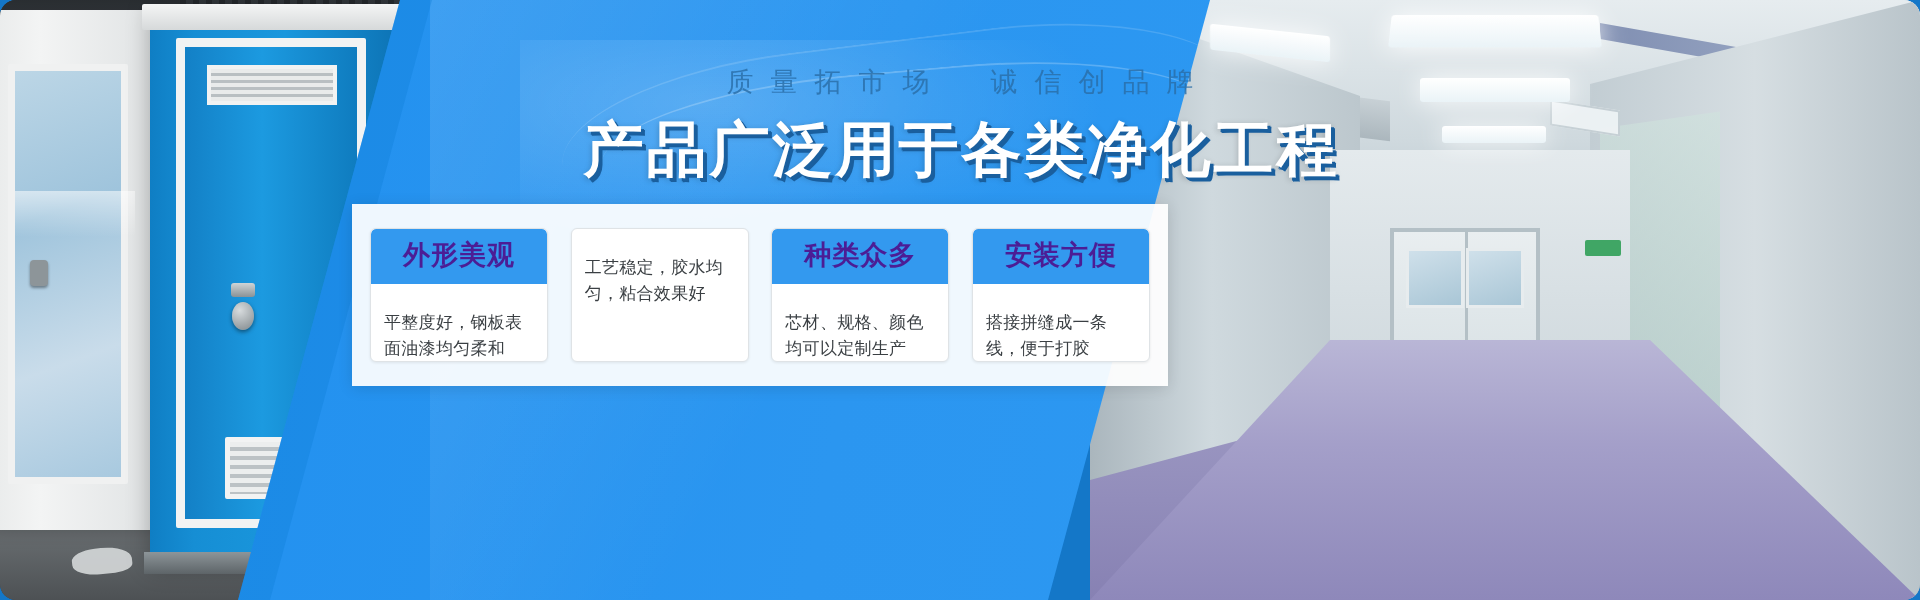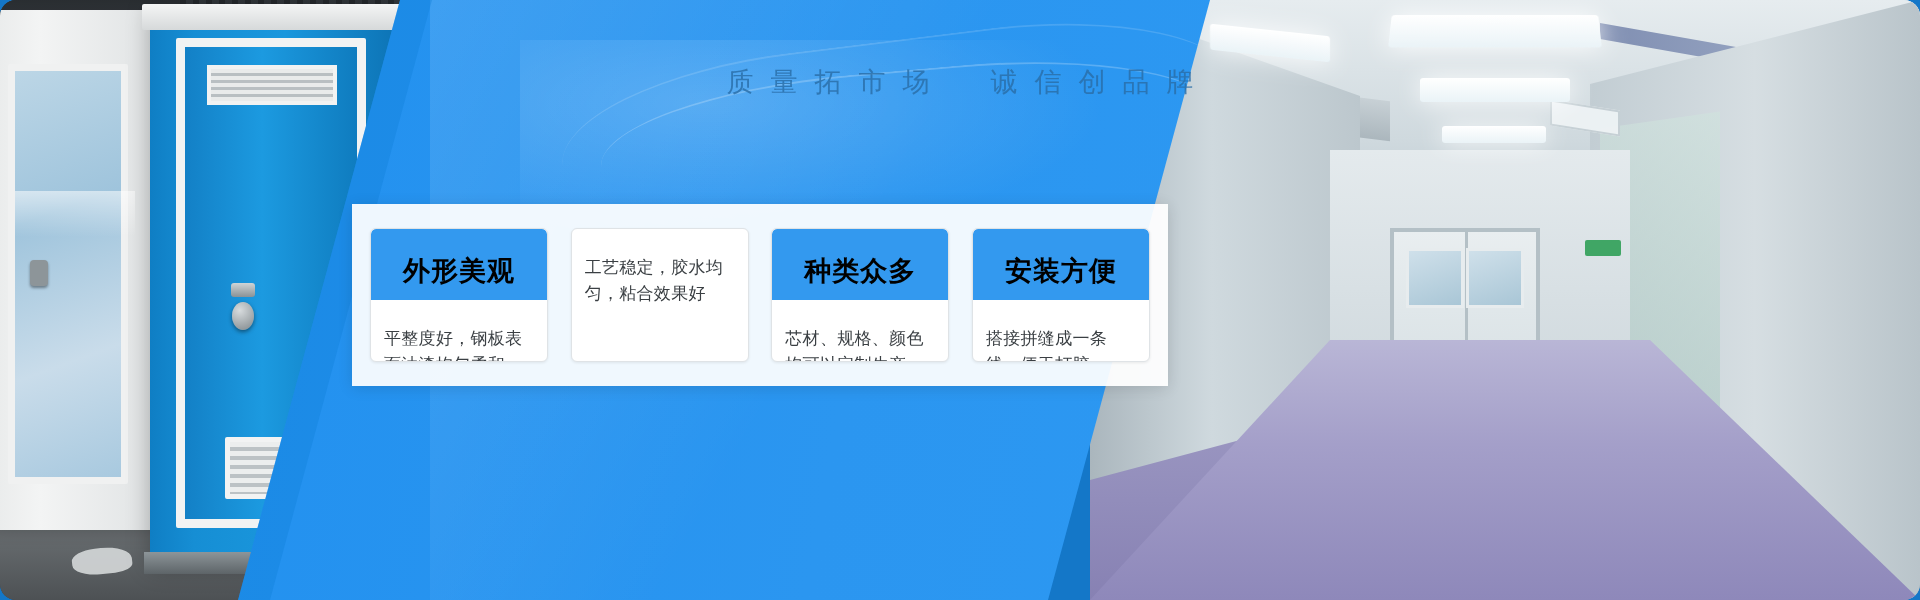--- a/index.html
+++ b/index.html
@@ -290,25 +290,25 @@
     background: #ffffff;
     border: 1px solid #dfe3e6;
     border-radius: 6px;
     overflow: hidden;
     display: flex;
     flex-direction: column;
     box-shadow: 0 1px 3px rgba(0,0,0,.08);
   }
   .card-head {
     background: #3399ef;
-    color: #000000;
+    color: #4c1d95;
     font-size: 27px;
     font-weight: bold;
     text-align: center;
-    padding: 24px 0 11px;
+    padding: 8px 0 11px;
     letter-spacing: 1px;
     border-radius: 5px 5px 0 0;
   }
   .card-body {
     flex: 1;
     color: #3a3f43;
     font-size: 17px;
     line-height: 1.5;
     padding: 13px 13px 10px 13px;
     letter-spacing: .3px;
@@ -367,20 +367,21 @@
   <div class="blue-panel">
     <div class="sheen1"></div>
     <div class="sheen2"></div>
     <div class="wave"></div>
     <div class="wave2"></div>
   </div>
   <div class="blue-edge-left"></div>
 
   <div class="headline-wrap">
     <div class="subtitle">质量拓市场　诚信创品牌</div>
+    <div class="headline">产品广泛用于各类净化工程</div>
   </div>
 
   <div class="cards-panel">
     <div class="cards-row">
 
       <div class="card">
         <div class="card-head">外形美观</div>
         <div class="card-body">平整度好，钢板表面油漆均匀柔和</div>
       </div>
 

